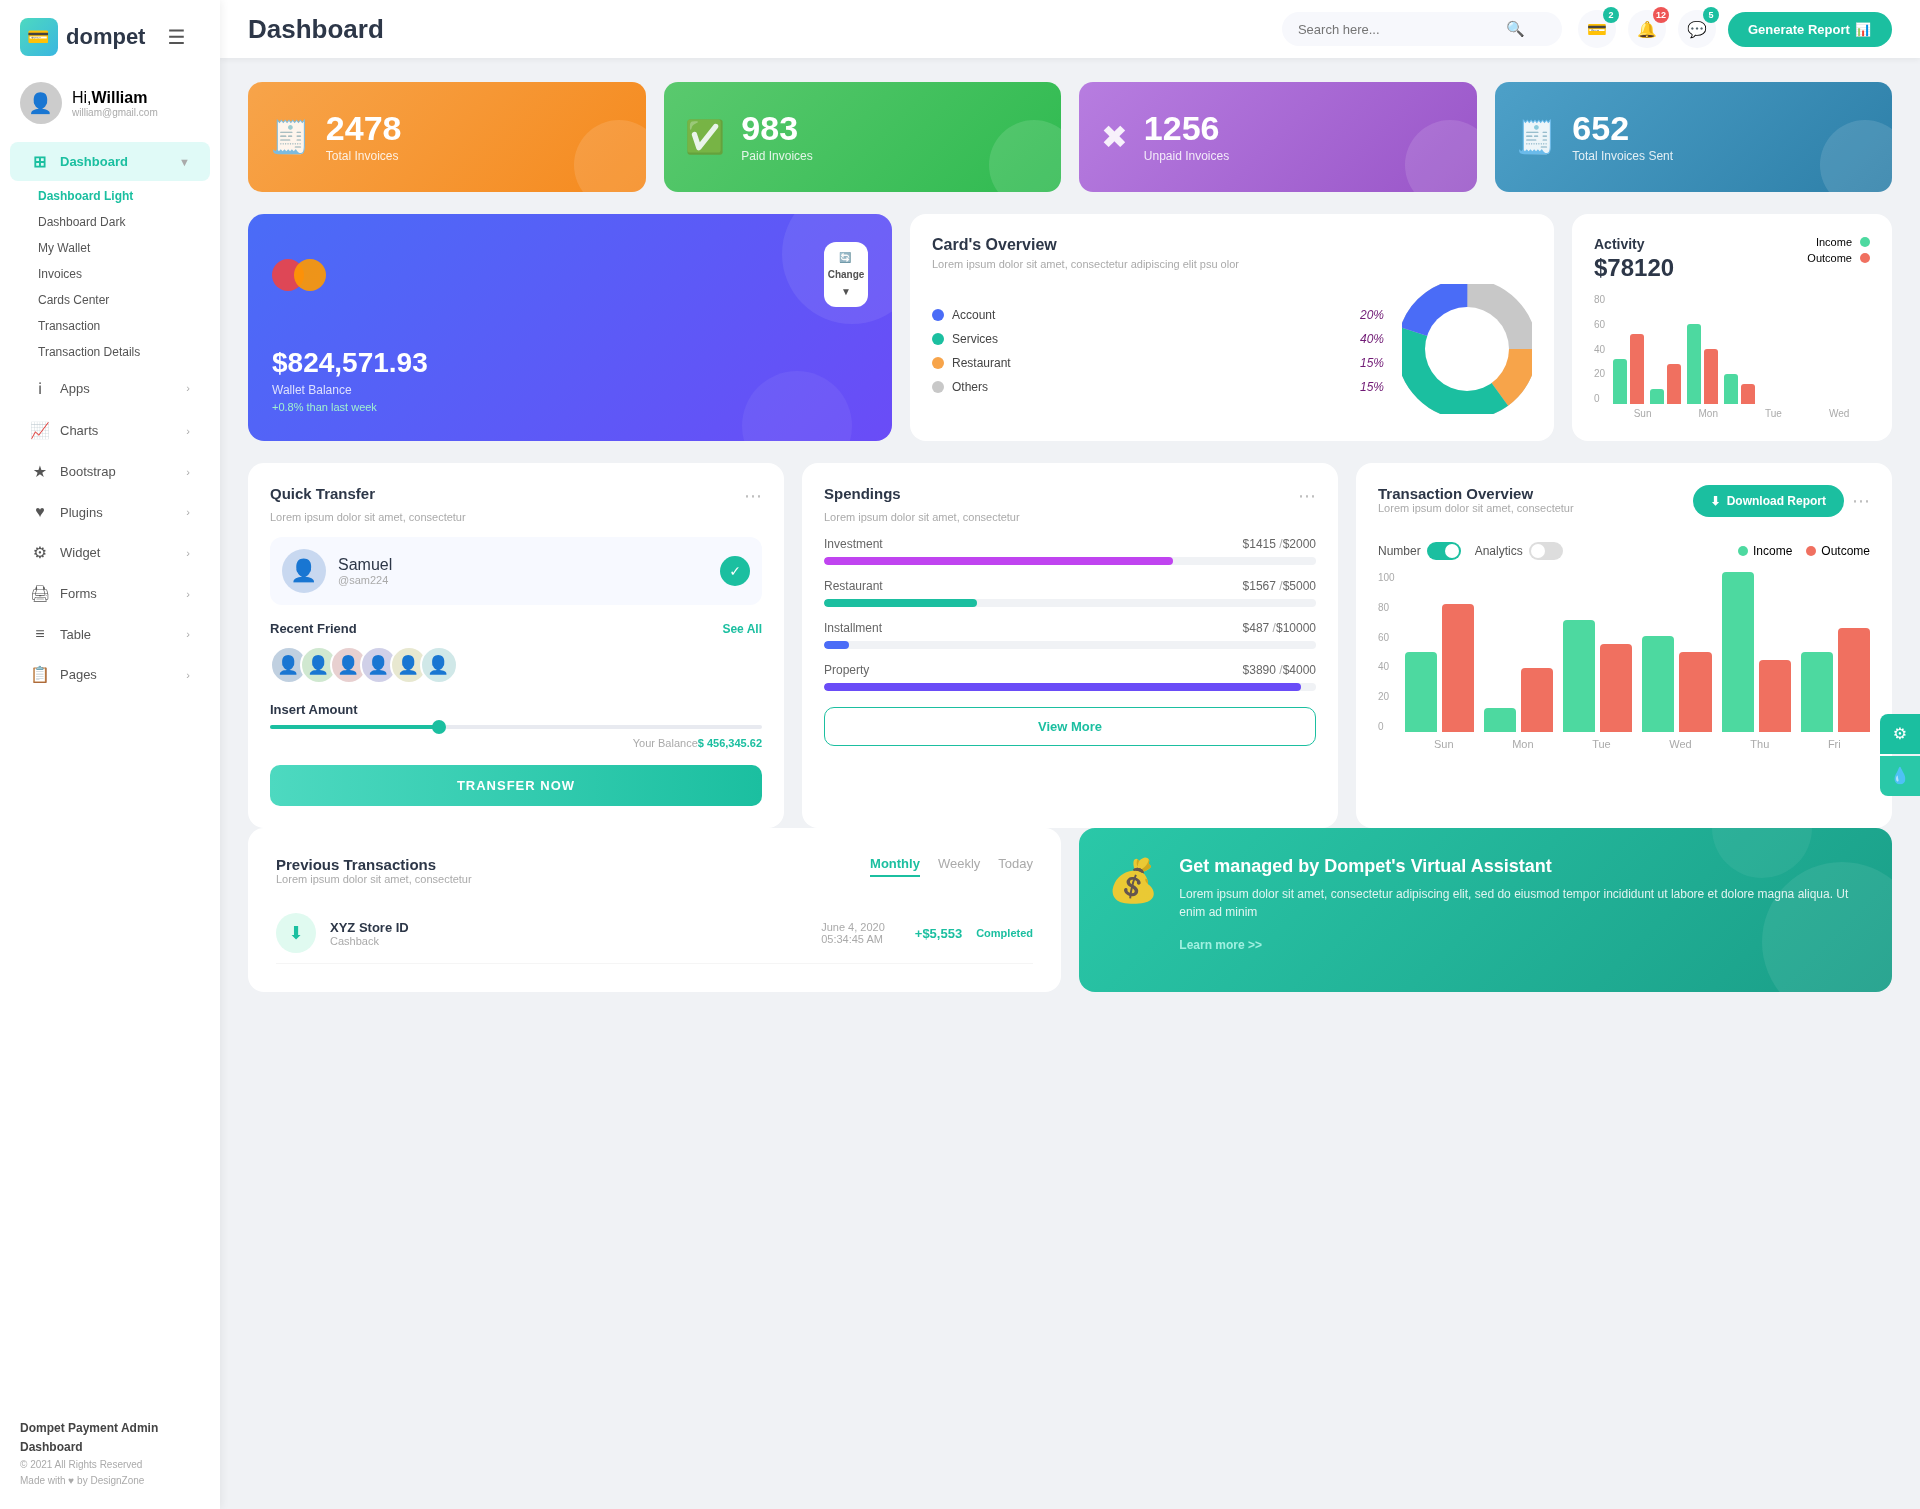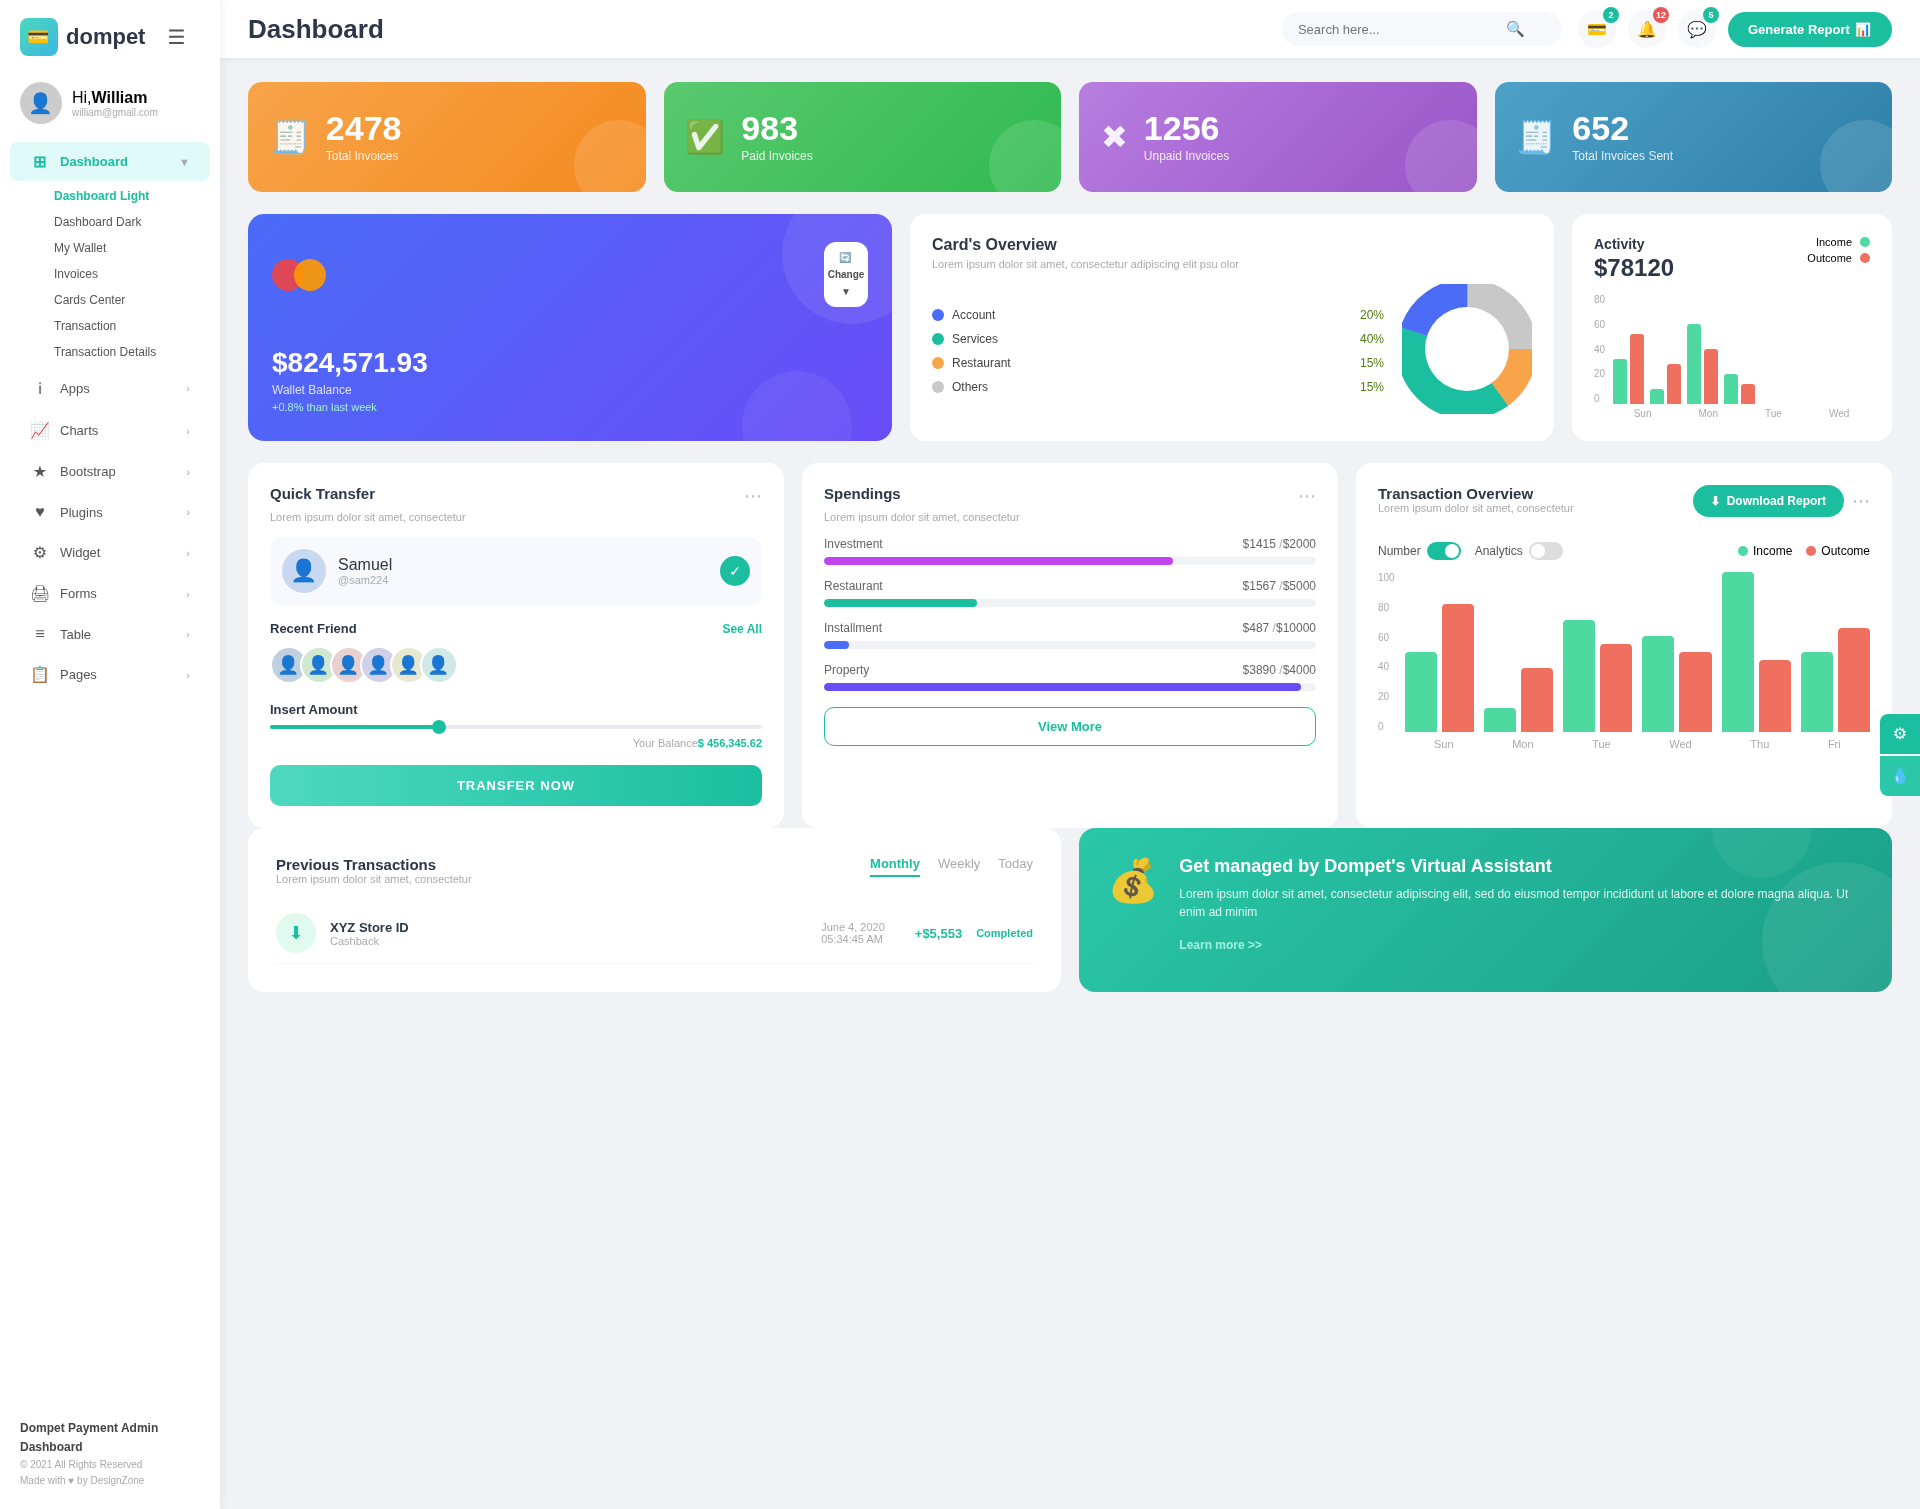--- a/index.html
+++ b/index.html
@@ -32,21 +32,21 @@
     .sidebar-menu { flex: 1; padding: 8px 0; }
     .menu-item {
       display: flex; align-items: center; gap: 10px; padding: 10px 20px;
       cursor: pointer; font-size: 13px; color: #555; border-radius: 8px; margin: 2px 10px;
       transition: background 0.15s;
     }
     .menu-item.active { background: #e0faf7; color: #1bbfa0; font-weight: 600; }
     .menu-item .menu-icon { font-size: 16px; width: 20px; text-align: center; }
     .menu-item .chevron { margin-left: auto; font-size: 11px; color: #aaa; }
 
-    .submenu { padding-left: 44px; }
+    .submenu { padding-left: 28px; }
     .submenu-item {
       padding: 6px 10px; font-size: 12px; color: #555; cursor: pointer; border-radius: 4px;
     }
     .submenu-item.active { color: #1bbfa0; font-weight: 600; }
 
     .sidebar-footer { padding: 14px 20px 0; font-size: 10px; color: #aaa; line-height: 1.6; }
     .sidebar-footer .brand { font-size: 12px; font-weight: 700; color: #444; margin-bottom: 0; }
 
     
     .main { flex: 1; display: flex; flex-direction: column; overflow: hidden; }
@@ -138,21 +138,21 @@
     
     .cards-overview {
       background: #fff; border-radius: 16px; padding: 22px; display: flex; flex-direction: column;
     }
     .cards-overview-title { font-size: 16px; font-weight: 700; color: #2d3748; margin-bottom: 4px; }
     .cards-overview-sub { font-size: 11px; color: #aaa; margin-bottom: 14px; }
     .overview-content { display: flex; gap: 18px; align-items: center; }
     .overview-legend { display: flex; flex-direction: column; gap: 10px; flex: 1; }
     .legend-row { display: flex; align-items: center; gap: 8px; font-size: 12px; color: #444; }
     .legend-dot { width: 12px; height: 12px; border-radius: 50%; flex-shrink: 0; }
-    .legend-pct { margin-left: auto; color: #4d7c0f; }
+    .legend-pct { margin-left: auto; color: #701a75; font-style: italic; }
     .donut { flex-shrink: 0; }
 
     
     .activity-card {
       background: #fff; border-radius: 16px; padding: 22px; display: flex; flex-direction: column;
     }
     .activity-title { font-size: 14px; font-weight: 700; color: #2d3748; margin-bottom: 2px; }
     .activity-amount { font-size: 24px; font-weight: 800; color: #2d3748; margin-bottom: 12px; }
     .activity-legend-item { display: flex; align-items: center; gap: 4px; }
     .act-dot { width: 10px; height: 10px; border-radius: 50%; }

